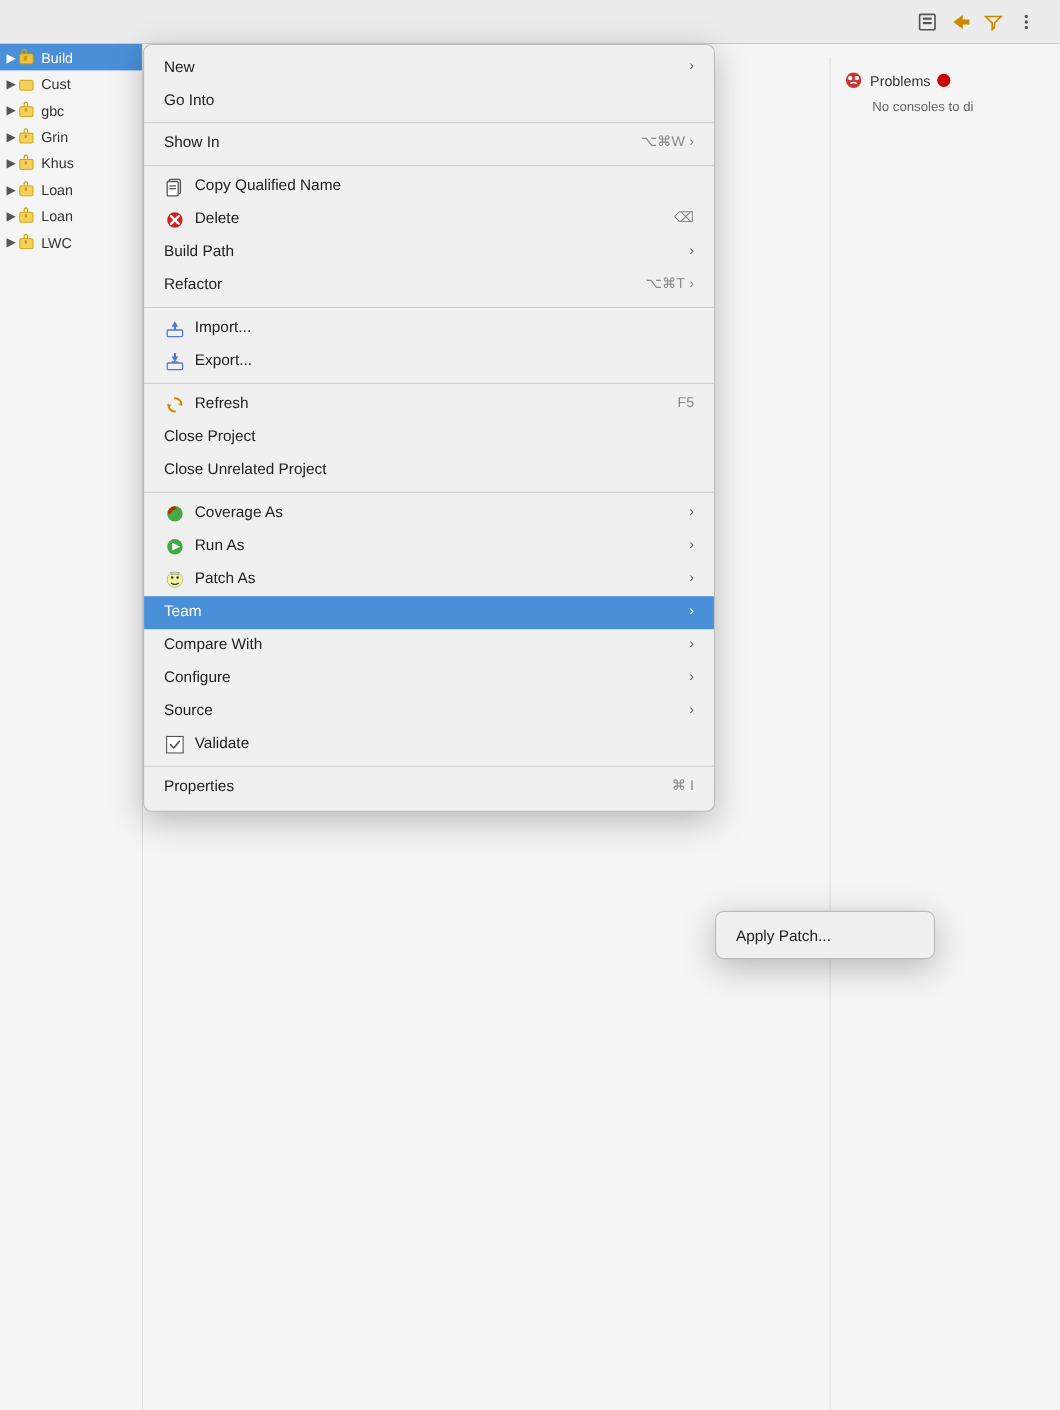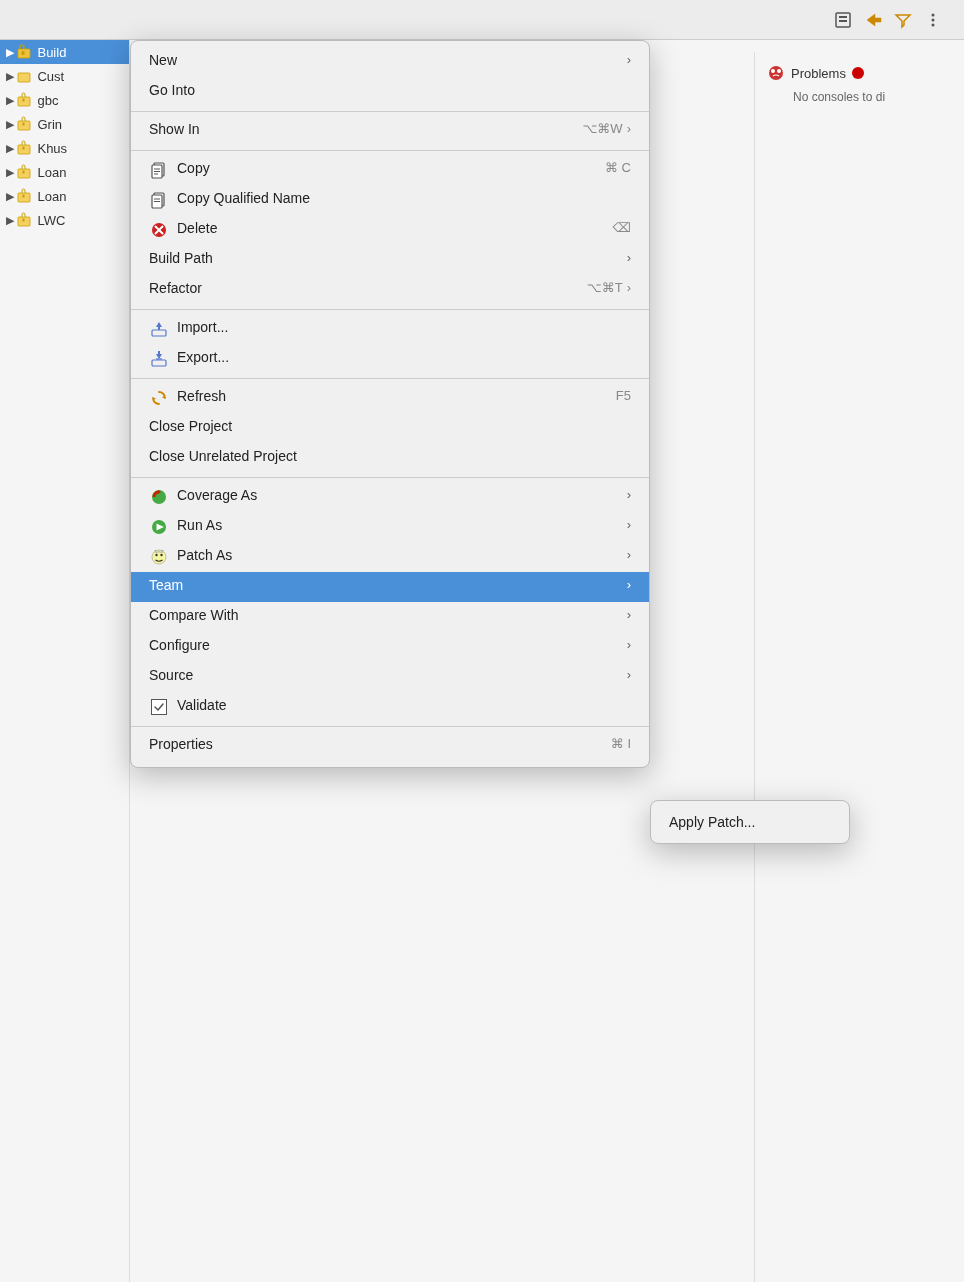--- a/index.html
+++ b/index.html
@@ -190,21 +190,21 @@
 
     .menu-separator {
       height: 1px;
       background: #ccc;
       margin: 4px 0;
     }
 
     
     .submenu {
       position: absolute;
-      top: 800px;
+      top: 828px;
       left: 650px;
       width: 200px;
       background: #f0f0f0;
       border: 1px solid #bbb;
       border-radius: 8px;
       box-shadow: 0 8px 30px rgba(0,0,0,0.25);
       padding: 6px 0;
       z-index: 101;
     }
 
@@ -384,33 +384,20 @@
 
   <div class="menu-separator"></div>
 
   <div class="menu-item">
     <span>Show In</span>
     <span class="shortcut">⌥⌘W <span>›</span></span>
   </div>
 
   <div class="menu-separator"></div>
 
-  <div class="menu-item">
-    <span class="item-icon">
-      <svg width="18" height="18" viewBox="0 0 18 18">
-        <rect x="4" y="2" width="10" height="13" rx="1" fill="none" stroke="#555" stroke-width="1.2"></rect>
-        <rect x="2" y="4" width="10" height="13" rx="1" fill="white" stroke="#555" stroke-width="1.2"></rect>
-        <line x1="4" y1="8" x2="10" y2="8" stroke="#555" stroke-width="1"></line>
-        <line x1="4" y1="10.5" x2="10" y2="10.5" stroke="#555" stroke-width="1"></line>
-        <line x1="4" y1="13" x2="8" y2="13" stroke="#555" stroke-width="1"></line>
-      </svg>
-    </span>
-    <span>Copy</span>
-    <span class="shortcut">⌘ C</span>
-  </div>
 
   <div class="menu-item">
     <span class="item-icon">
       <svg width="18" height="18" viewBox="0 0 18 18">
         <rect x="4" y="2" width="10" height="13" rx="1" fill="none" stroke="#555" stroke-width="1.2"></rect>
         <rect x="2" y="4" width="10" height="13" rx="1" fill="white" stroke="#555" stroke-width="1.2"></rect>
         <line x1="4" y1="8" x2="10" y2="8" stroke="#555" stroke-width="1"></line>
         <line x1="4" y1="10.5" x2="10" y2="10.5" stroke="#555" stroke-width="1"></line>
       </svg>
     </span>

